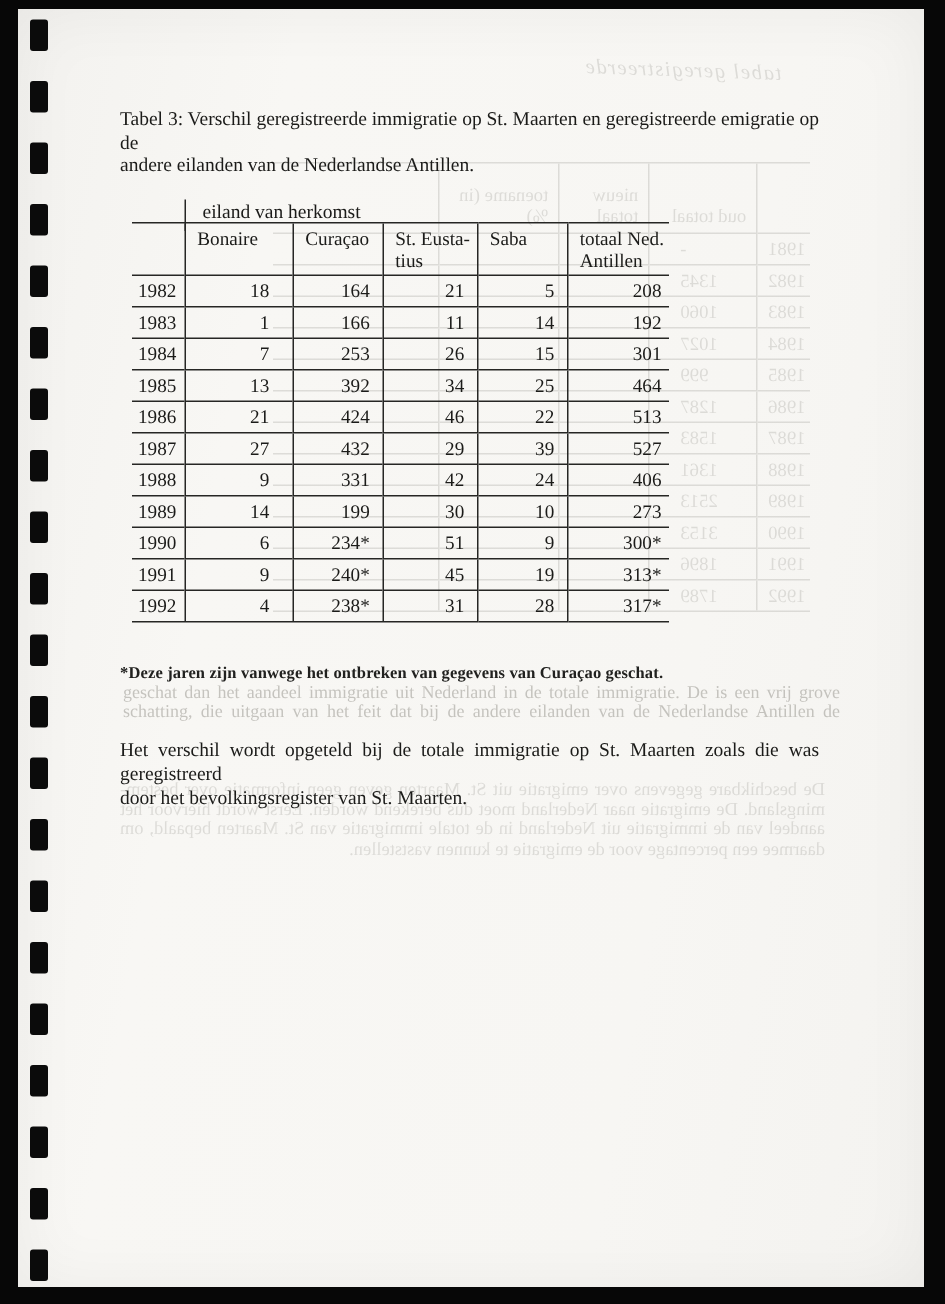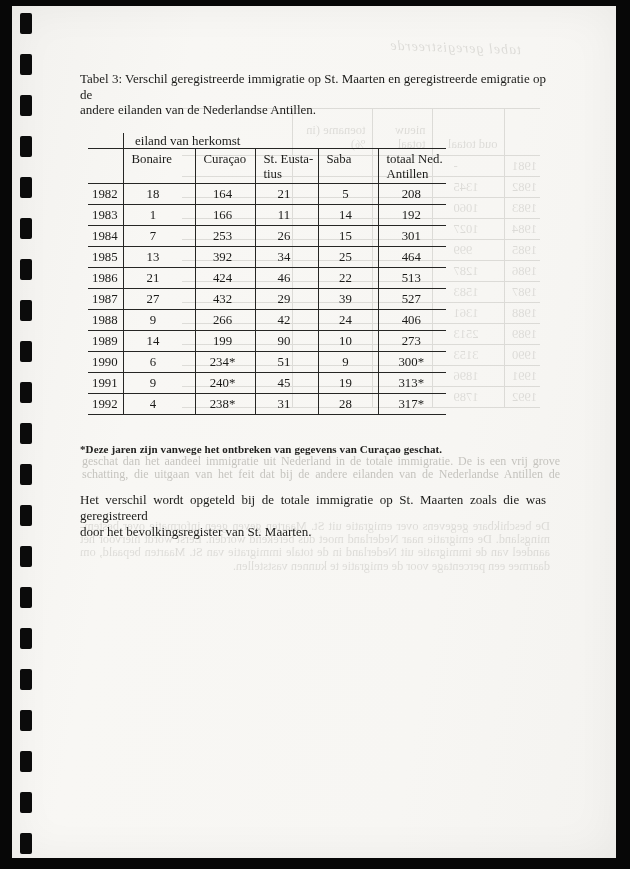--- a/index.html
+++ b/index.html
@@ -45,21 +45,21 @@
   table.main{position:absolute;left:76px;top:142px;width:358px;
          border-collapse:collapse;table-layout:fixed;
          font-size:12.8px;color:#1b1b19;}
   table.main th{font-weight:normal;text-align:left;vertical-align:top;
          padding:3px 2px 2px 8px;height:29px;line-height:14.5px;
          border-top:1.6px solid #262624;}
   table.main td{height:20px;padding:0 8px 0 3px;}
   table.main tbody td{border-top:1.5px solid #262624;}
   table.main tbody tr:last-child td{border-bottom:1.6px solid #262624;}
   table.main th+th,table.main td+td{border-left:1.4px solid #262624;}
-  table.main td.num{text-align:center;}
+  table.main td.num{text-align:right;}
   table.main td:nth-child(2){padding-right:15px;}
   table.main td:nth-child(6){padding-right:5px;}
   table.main td.yr{padding-left:4px;}
 
   .footnote{position:absolute;left:68px;top:437px;font-size:11px;
          font-weight:bold;color:#21211f;letter-spacing:0.1px;}
   .paragraph{position:absolute;left:68px;top:486px;width:466px;
          font-size:13px;line-height:15.8px;color:#1b1b19;}
   .paragraph .l1{text-align:justify;text-align-last:justify;}
   .page-number{position:absolute;left:0;top:755px;width:100%;
@@ -284,30 +284,30 @@
           <td class="yr">1987</td>
           <td class="num">27</td>
           <td class="num">432</td>
           <td class="num">29</td>
           <td class="num">39</td>
           <td class="num">527</td>
         </tr>
         <tr>
           <td class="yr">1988</td>
           <td class="num">9</td>
-          <td class="num">266</td>
+          <td class="num">331</td>
           <td class="num">42</td>
           <td class="num">24</td>
           <td class="num">406</td>
         </tr>
         <tr>
           <td class="yr">1989</td>
           <td class="num">14</td>
           <td class="num">199</td>
-          <td class="num">90</td>
+          <td class="num">30</td>
           <td class="num">10</td>
           <td class="num">273</td>
         </tr>
         <tr>
           <td class="yr">1990</td>
           <td class="num">6</td>
           <td class="num">234*</td>
           <td class="num">51</td>
           <td class="num">9</td>
           <td class="num">300*</td>

